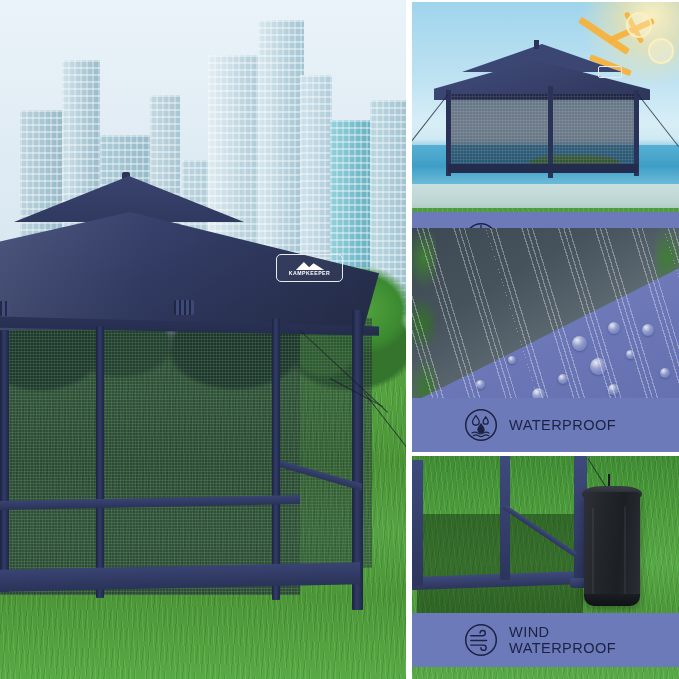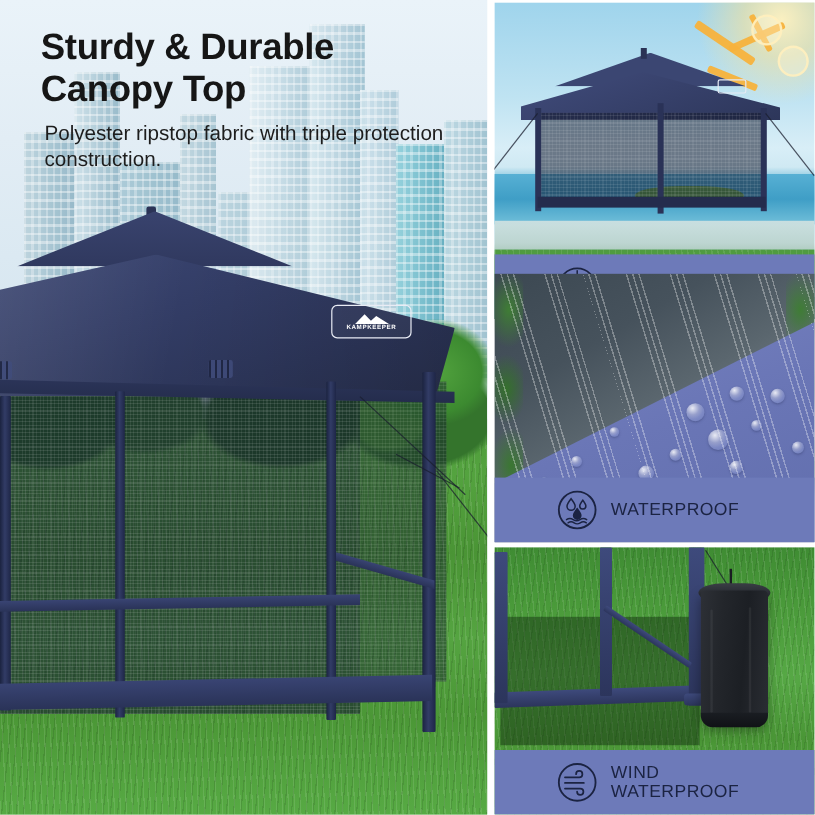--- a/index.html
+++ b/index.html
@@ -191,25 +191,20 @@
     <div class="leg" style="left:352px;top:310px;width:11px;height:300px;"></div>
 
     <div class="hem" style="left:0px;top:498px;width:300px;height:9px;transform:skewY(-1.1deg);"></div>
     <div class="hem" style="left:0px;top:566px;width:360px;height:22px;transform:skewY(-1.2deg);"></div>
     <div class="hem" style="left:280px;top:472px;width:82px;height:7px;transform:skewY(16deg);"></div>
 
     <div class="guy" style="left:300px;top:330px;width:120px;transform:rotate(43deg);"></div>
     <div class="guy" style="left:364px;top:392px;width:72px;transform:rotate(52deg);"></div>
     <div class="guy" style="left:330px;top:378px;width:60px;transform:rotate(28deg);"></div>
 
-    <div class="headline">
-      <div class="h1">Sturdy &amp; Durable</div>
-      <div class="h1">Canopy Top</div>
-      <div class="h2">Polyester ripstop fabric with triple protection construction.</div>
-    </div>
   </div>
 
   <div class="right-col">
 
     <div class="cell" style="top:2px;height:264px;">
       <div class="cell-img">
         <div class="beach"></div>
         <div class="sea-band"></div>
         <div class="sand"></div>
         <div class="islet"></div>
@@ -310,21 +305,21 @@
         <div class="guy" style="left:176px;top:2px;width:44px;transform:rotate(58deg);"></div>
 
         <div class="bag-cinch" style="left:196px;top:18px;height:14px;"></div>
         <div style="position:absolute;left:170px;top:30px;width:60px;height:16px;border-radius:50%/70%;background:linear-gradient(180deg,#3a3e45,#202329);"></div>
         <div style="position:absolute;left:172px;top:36px;width:56px;height:112px;border-radius:4px 4px 10px 10px;background:linear-gradient(95deg,#2d3036 0%,#23262b 30%,#1c1f24 62%,#2a2d33 100%);box-shadow:0 5px 10px rgba(0,0,0,.35);"></div>
         <div class="bag-ridge" style="left:180px;top:52px;width:2px;height:86px;"></div>
         <div class="bag-ridge" style="left:212px;top:50px;width:2px;height:88px;"></div>
         <div style="position:absolute;left:172px;top:138px;width:56px;height:12px;border-radius:0 0 10px 10px;background:linear-gradient(180deg,#1a1d22,#101216);"></div>
       </div>
 
-      <div class="label-band" style="bottom:0;">
+      <div class="label-band" style="bottom:12px;">
         <svg class="ico" viewBox="0 0 40 40">
           <circle cx="20" cy="20" r="18" fill="none" stroke="#1b2342" stroke-width="1.8"></circle>
           <g stroke="#1b2342" stroke-width="1.7" stroke-linecap="round" fill="none">
             <path d="M8 15 H22 a3.1 3.1 0 1 0 -3.1 -3.1"></path>
             <path d="M8 20.5 H26.5"></path>
             <path d="M8 26 H23 a3.1 3.1 0 1 1 -3.1 3.1"></path>
           </g>
         </svg>
         <div>
           <div class="label-txt">WIND</div>

